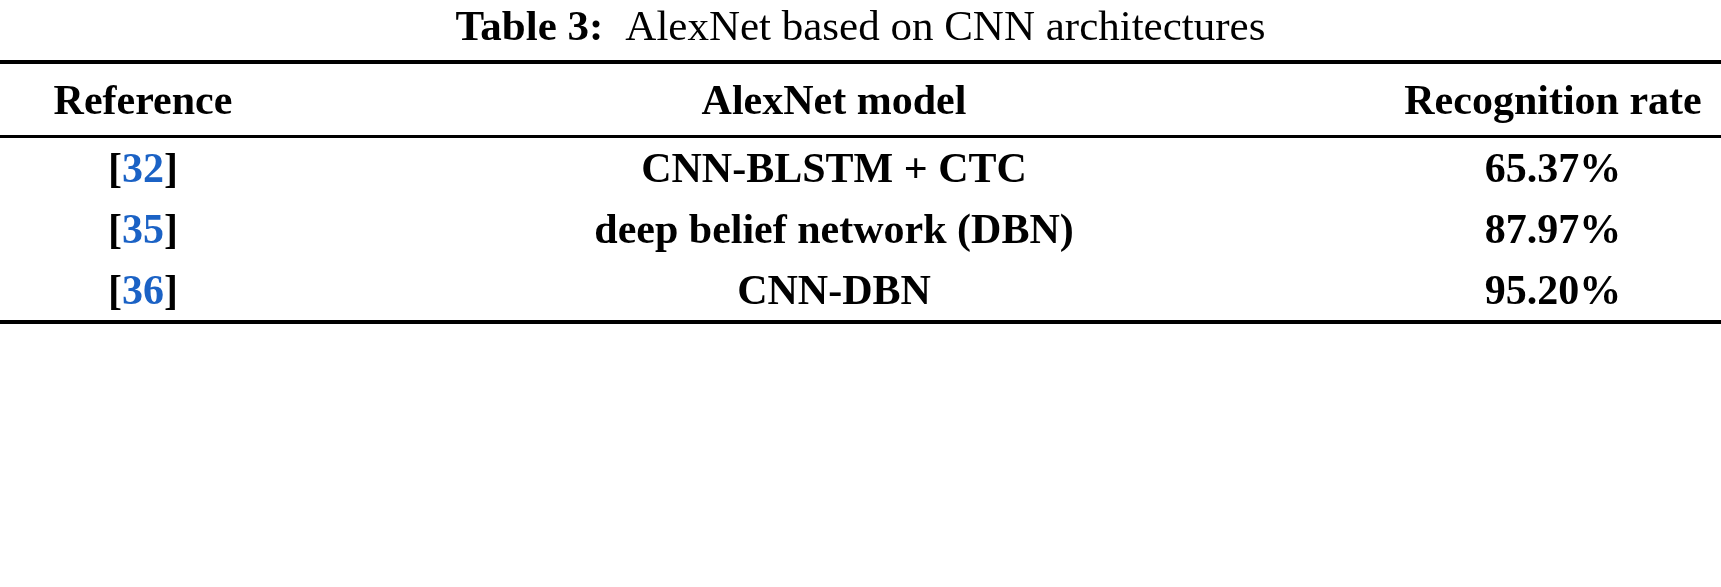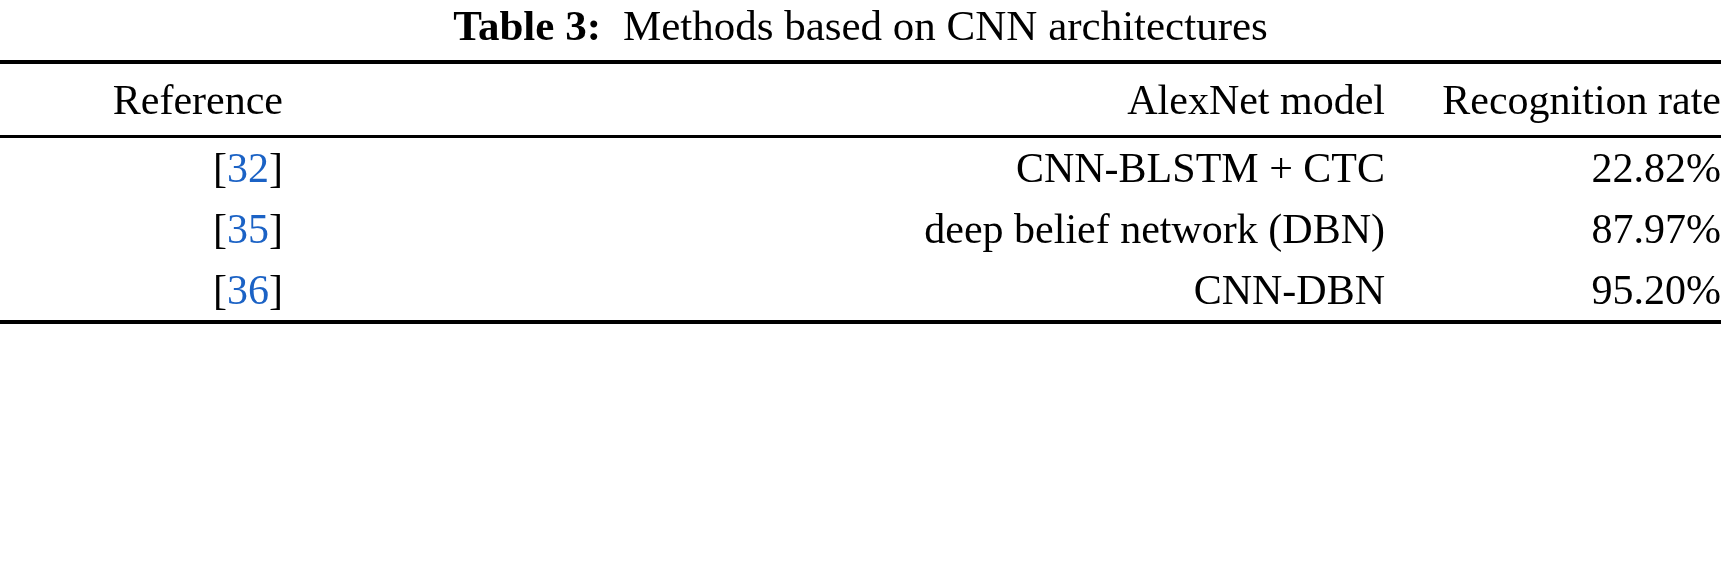--- a/index.html
+++ b/index.html
@@ -36,61 +36,61 @@
     table-layout: fixed;
     border-top: 4px solid var(--ink);
     border-bottom: 4px solid var(--ink);
     font-size: 42px;
   }
   col.c-ref   { width: 283px; }
   col.c-model { width: 1102px; }
   col.c-rate  { width: 336px; }
   thead tr { border-bottom: 3px solid var(--ink); }
   th, td {
-    text-align: right;
-    font-weight: normal;
+    text-align: center;
+    font-weight: bold;
     padding: 0;
     vertical-align: middle;
     white-space: nowrap;
     overflow: hidden;
   }
   th { height: 74px; padding-top: 2px; }
   td { height: 62px; }
   td.ref-cell, th.ref-head { padding-left: 3px; }
   .cite { color: var(--link-color); }
   .bracket { color: var(--ink); }
 </style>
 </head>
 <body>
 
 <div class="page">
 
   <div class="caption">
     <span class="caption-label">Table 3:</span>
-    <span class="caption-text">Methods based on CNN architectures</span>
+    <span class="caption-text">AlexNet based on CNN architectures</span>
   </div>
 
   <table class="paper-table">
     <colgroup>
       <col class="c-ref">
       <col class="c-model">
       <col class="c-rate">
     </colgroup>
     <thead>
       <tr>
         <th class="ref-head">Reference</th>
         <th>AlexNet model</th>
         <th>Recognition rate</th>
       </tr>
     </thead>
     <tbody>
   <tr>
     <td class="ref-cell"><span class="bracket">[</span><span class="cite">32</span><span class="bracket">]</span></td>
     <td>CNN-BLSTM + CTC</td>
-    <td>22.82%</td>
+    <td>65.37%</td>
   </tr>
 
 
 
   <tr>
     <td class="ref-cell"><span class="bracket">[</span><span class="cite">35</span><span class="bracket">]</span></td>
     <td>deep belief network (DBN)</td>
     <td>87.97%</td>
   </tr>
 

